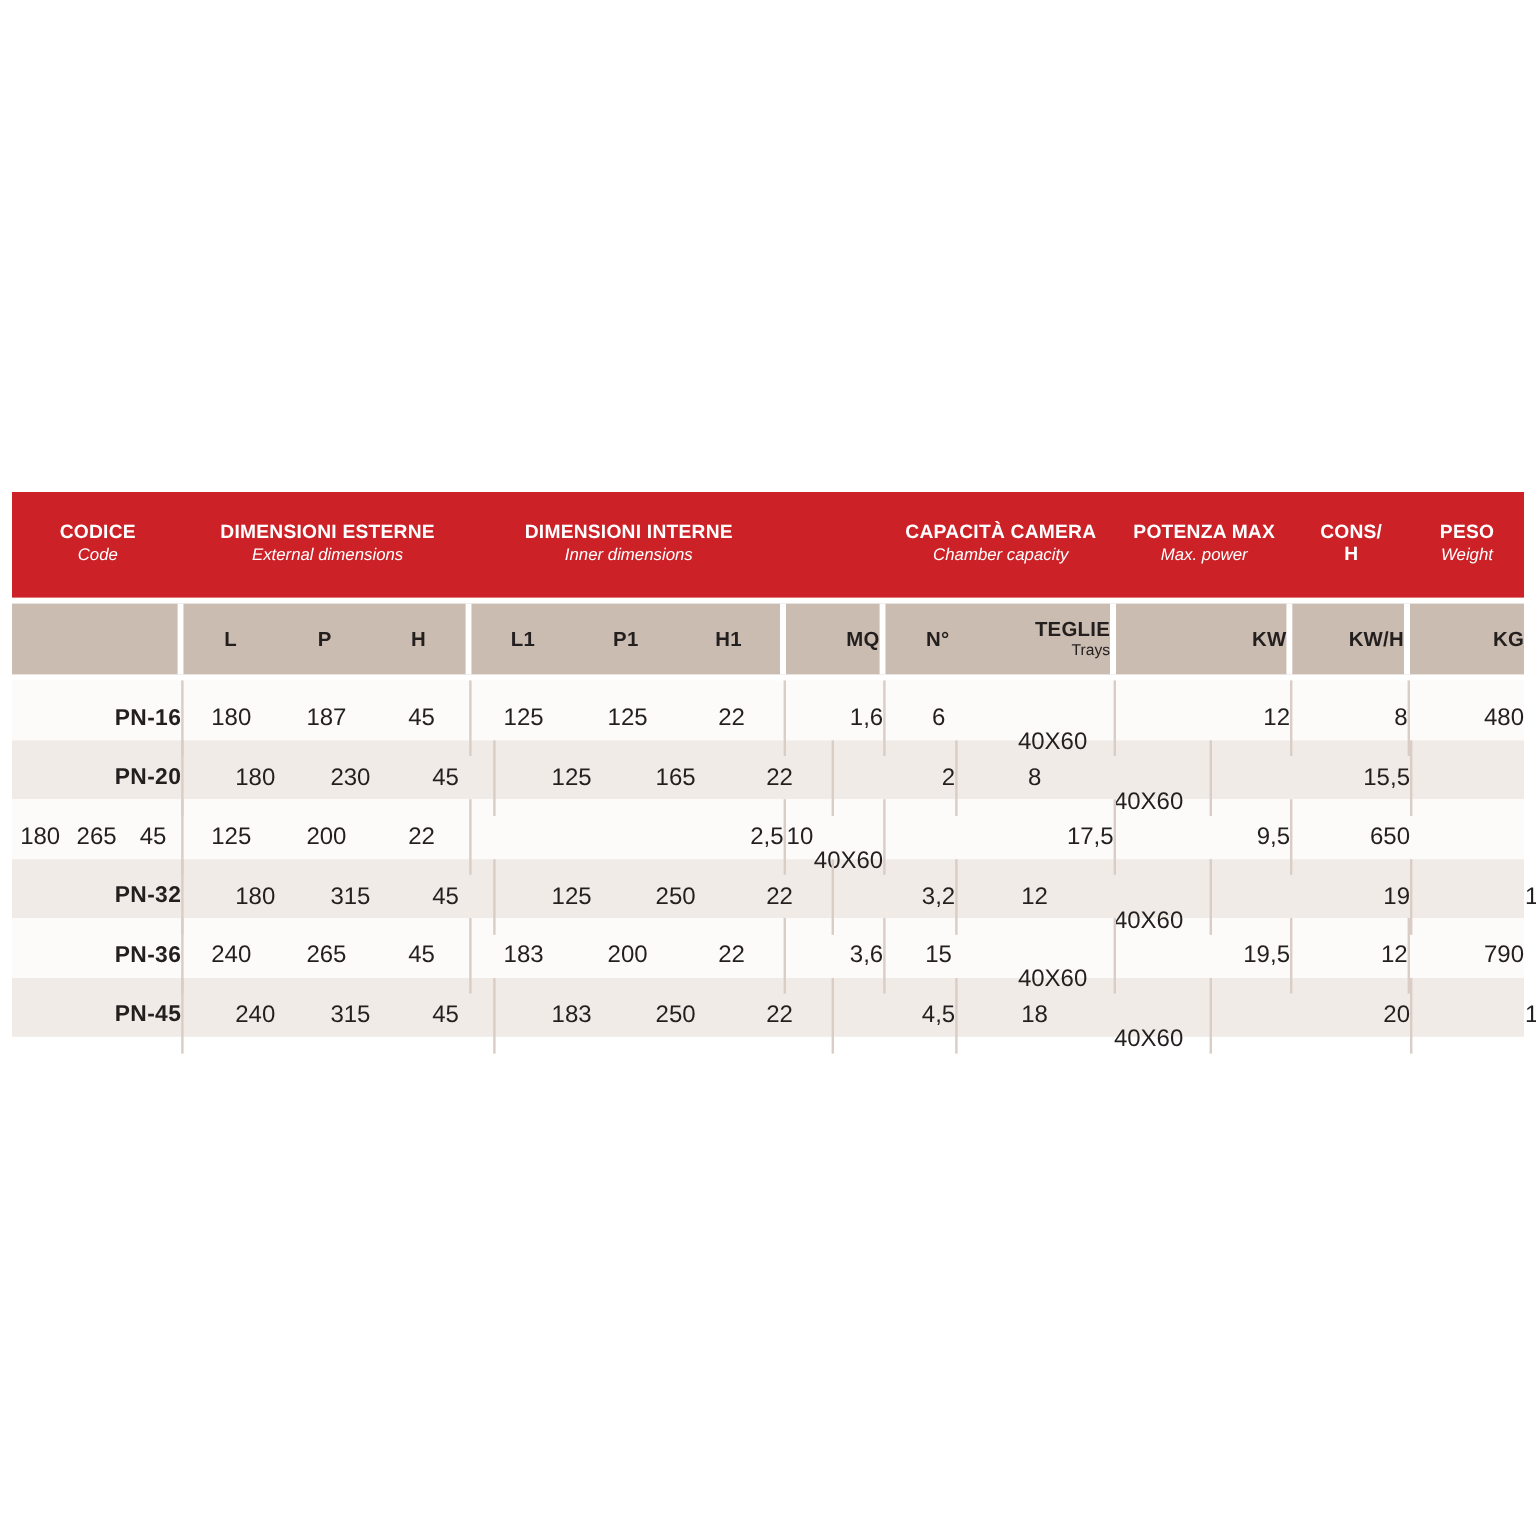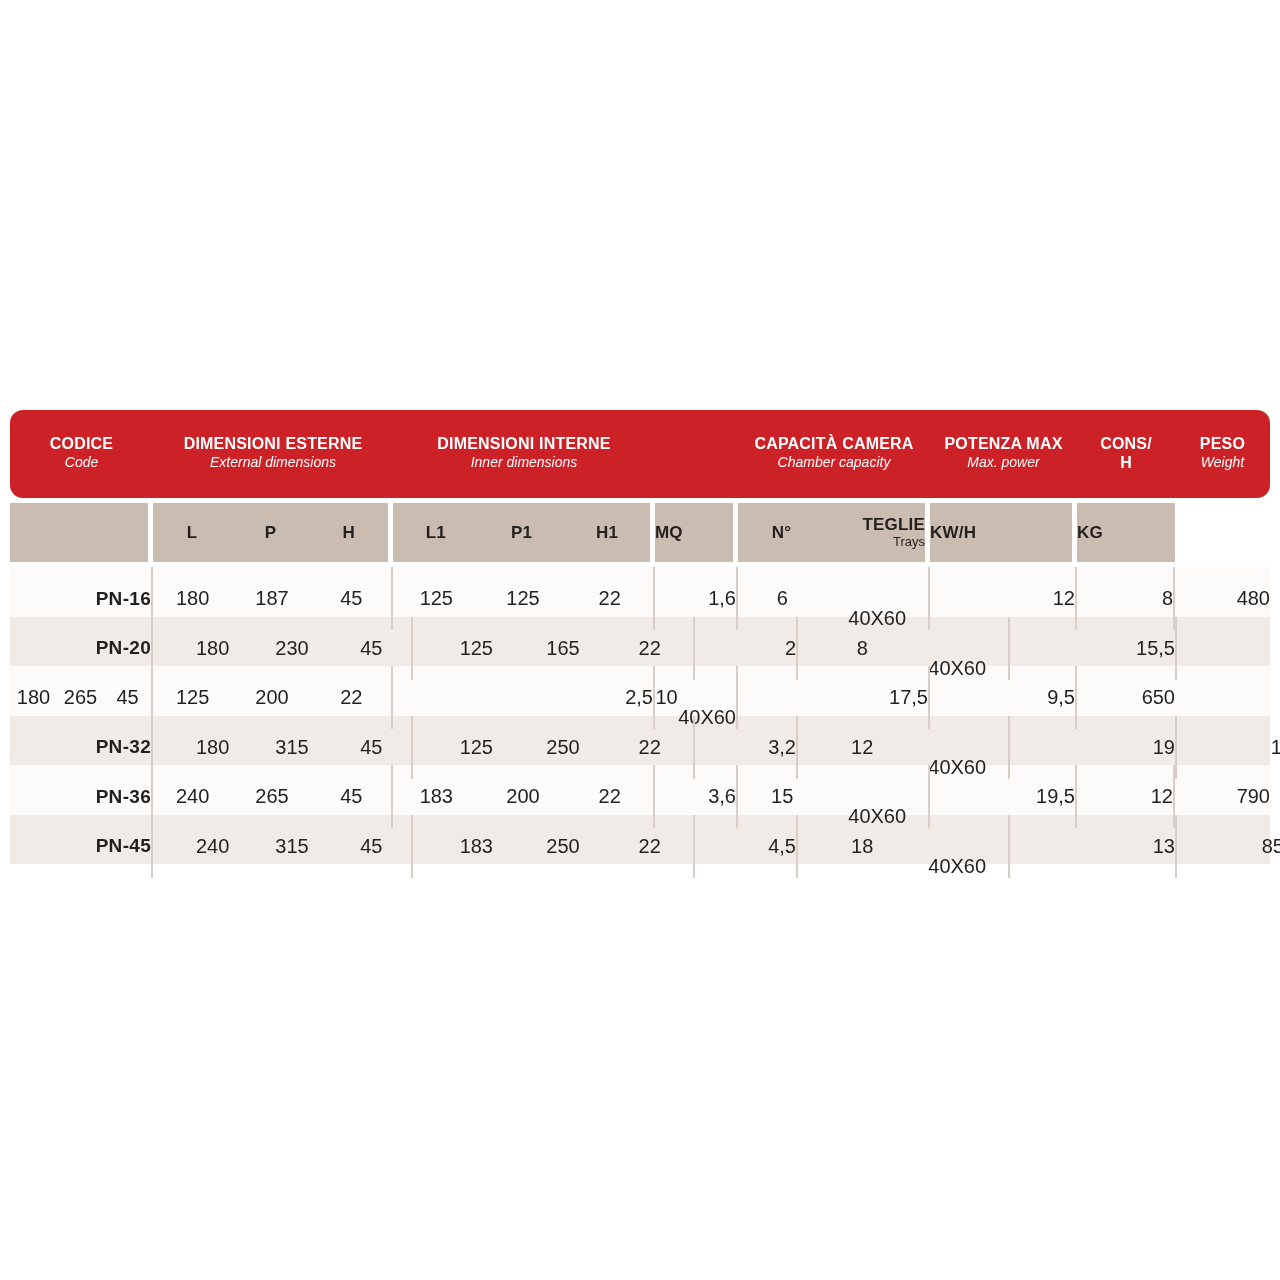--- a/index.html
+++ b/index.html
@@ -34,21 +34,20 @@
   }
   .grid-row {
     display: grid;
     grid-template-columns: 143px 240px 262px 83px 192px 147px 98px 95px;
   }
   
   .red-header {
     background: var(--red, #cc2127);
     height: 88px;
     margin-bottom: 5px;
-    border-radius: 13px;
   }
   .rh-cell {
     display: flex;
     flex-direction: column;
     align-items: center;
     padding-top: 24px;
     color: var(--header_text, #ffffff);
     text-align: center;
   }
   .rh-cell .t {
@@ -74,21 +73,21 @@
   
   .subheader {
     height: 59px;
     margin-bottom: 5px;
   }
   .sh-cell {
     background: var(--subheader_bg, #cbbcb2);
     border-right: 5px solid #ffffff;
     display: flex;
     align-items: center;
-    justify-content: flex-start;
+    justify-content: flex-end;
     color: var(--text_dark, #231f1e);
   }
   .sh-cell:last-child { border-right: none; }
   .sh-cell .lbl {
     font-size: 17px;
     font-weight: 700;
     letter-spacing: 0.2px;
   }
   .sh-cell.triple .lbl, .pair-first { flex: 1; text-align: center; }
   .sh-cell.triple { justify-content: stretch; }
@@ -184,20 +183,23 @@
       <div class="sh-cell pair">
         <span class="lbl pair-first">N°</span>
         <span class="pair-second">
           <span class="two-line">
             <span class="lbl">TEGLIE</span>
             <span class="sub">Trays</span>
           </span>
         </span>
       </div>
       <div class="sh-cell">
+        <span class="lbl">KW</span>
+      </div>
+      <div class="sh-cell">
         <span class="lbl">KW/H</span>
       </div>
       <div class="sh-cell">
         <span class="lbl">KG</span>
       </div>
     </div>
 
     <div class="tbody">
   <div class="trow grid-row plain">
     <div class="cell">
@@ -371,20 +373,23 @@
       <span>22</span>
     </div>
     <div class="cell">
       <span>4,5</span>
     </div>
     <div class="cell pair">
       <span class="pair-first">18</span>
       <span class="pair-second">40X60</span>
     </div>
     <div class="cell">
+      <span>20</span>
+    </div>
+    <div class="cell">
       <span>13</span>
     </div>
     <div class="cell">
       <span>850</span>
     </div>
   </div>
 </div>
 
   </div>
 </div>

